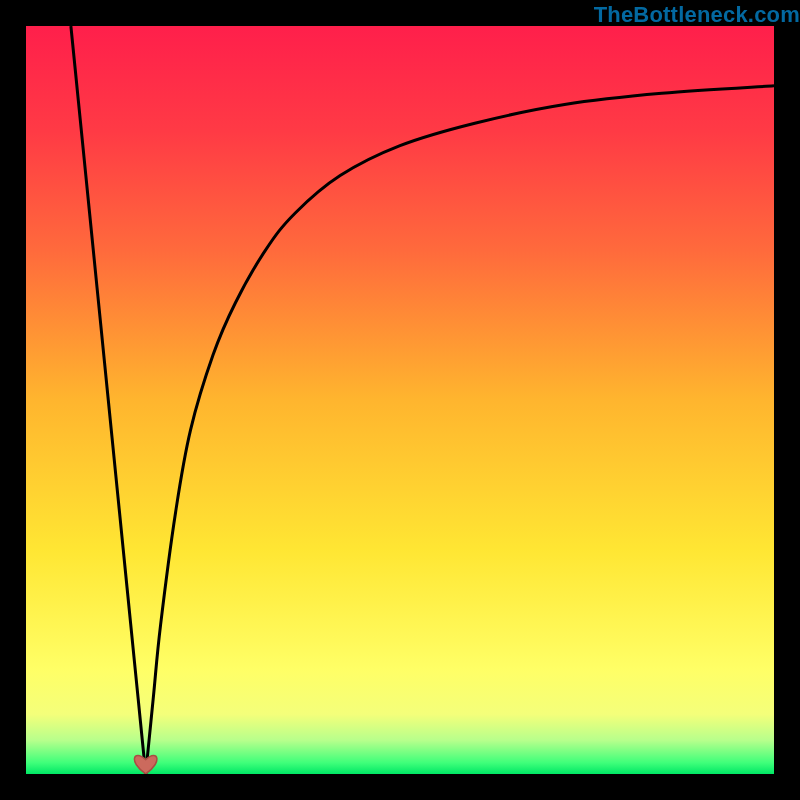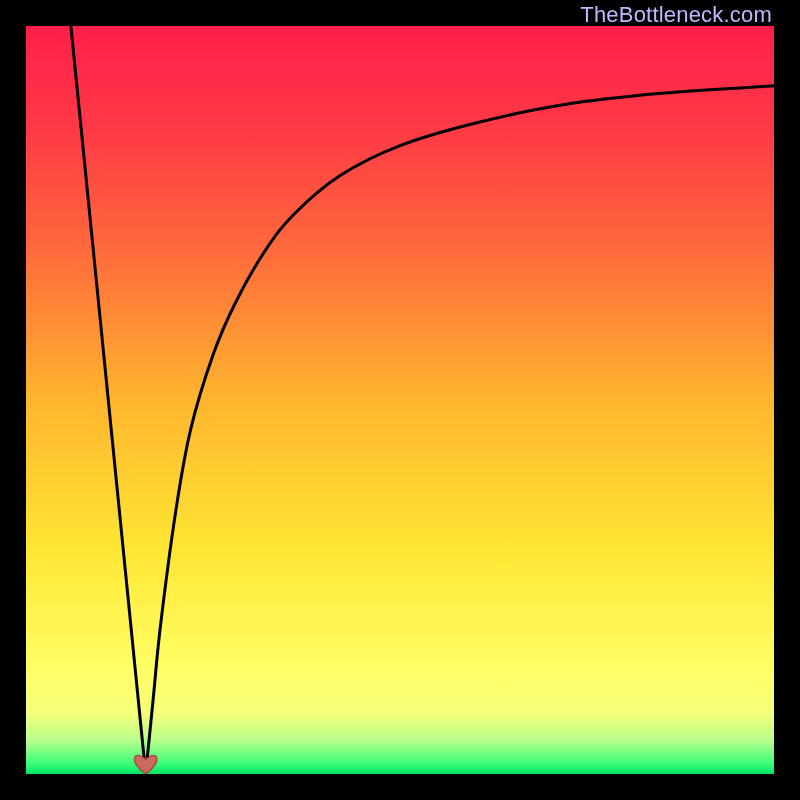--- a/index.html
+++ b/index.html
@@ -13,24 +13,24 @@
   .frame {
     width: 800px;
     height: 800px;
     background: #000;
     position: relative;
     box-sizing: border-box;
   }
   .watermark {
     position: absolute;
     top: 2px;
-    right: 28px;
-    color: #c4b5fd;
+    right: 0;
+    color: #0369a1;
     font-size: 22px;
-    font-weight: 400;
+    font-weight: 700;
     letter-spacing: 0.2px;
     z-index: 5;
   }
   svg.plot {
     position: absolute;
     top: 26px;
     left: 26px;
     width: 748px;
     height: 748px;
     display: block;

